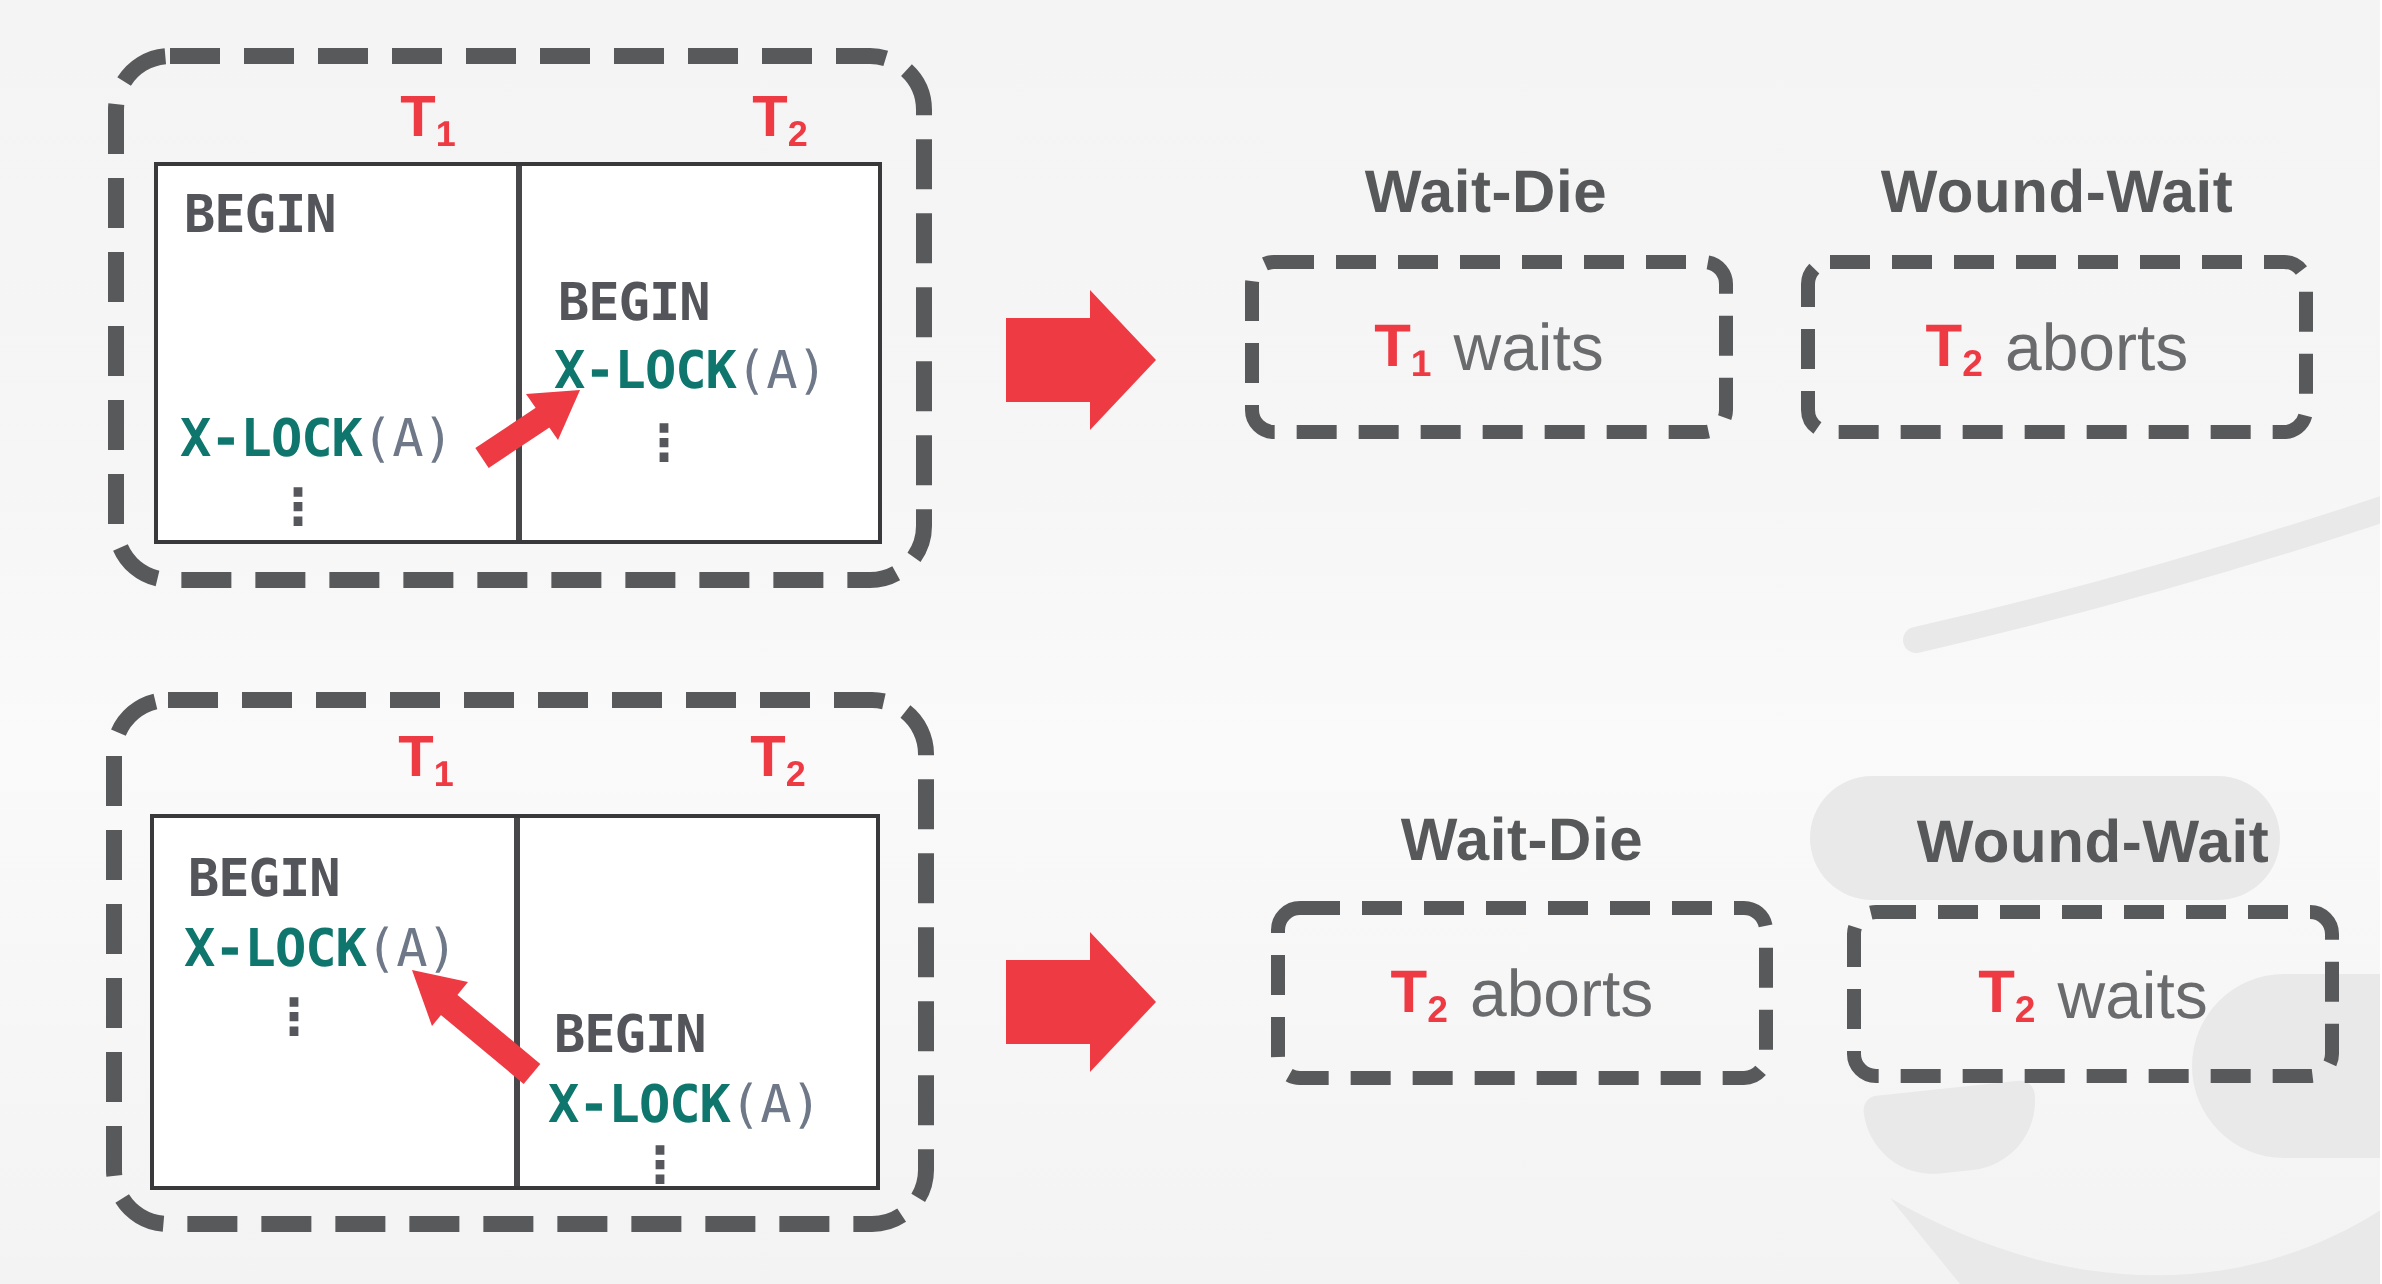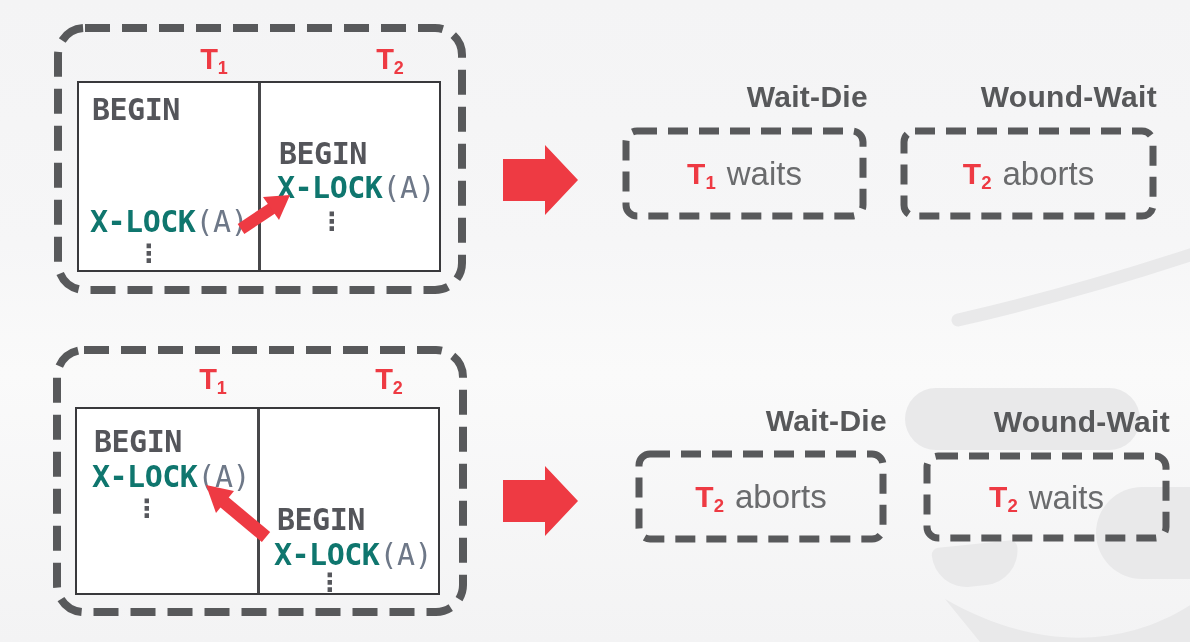--- a/index.html
+++ b/index.html
@@ -63,21 +63,21 @@
     left: 50%;
     width: 3px;
     margin-left: -1px;
     background: #47474a;
   }
 
   .code {
     position: absolute;
     font-family: "DejaVu Sans Mono", monospace;
     font-weight: bold;
-    font-size: 30px;
+    font-size: 26px;
     line-height: 1;
     color: #54555a;
     white-space: nowrap;
     letter-spacing: -0.5px;
   }
   .code .kw  { color: #0f766e; }
   .code .arg { color: #6e7888; font-weight: normal; }
   .dots {
     position: absolute;
     width: 30px;
@@ -107,21 +107,21 @@
 
   
   .flow-arrow { position: absolute; z-index: 1; }
   #flow-arrow-1 { left: 503px; top: 145px; }
   #flow-arrow-2 { left: 503px; top: 466px; }
 
   
   .outcome-heading {
     position: absolute;
     z-index: 1;
-    text-align: right;
+    text-align: center;
     font-weight: bold;
     font-size: 30px;
     letter-spacing: 0.3px;
     line-height: 1;
     color: #57585a;
   }
   .outcome-box {
     position: absolute;
     z-index: 1;
     display: flex;

